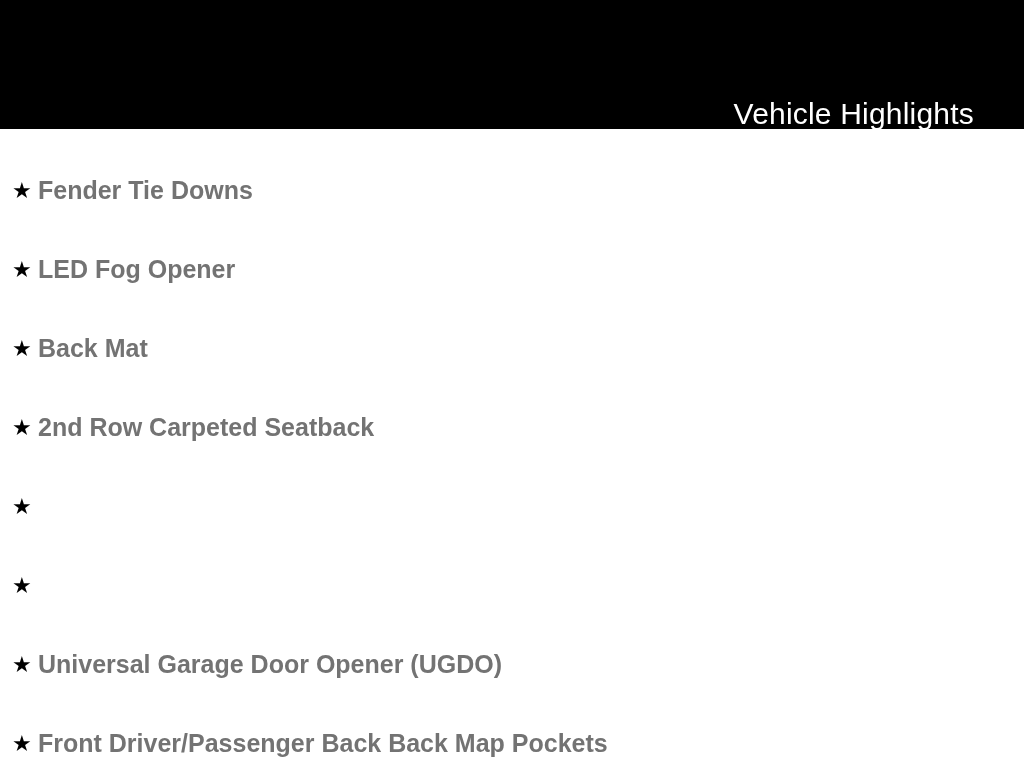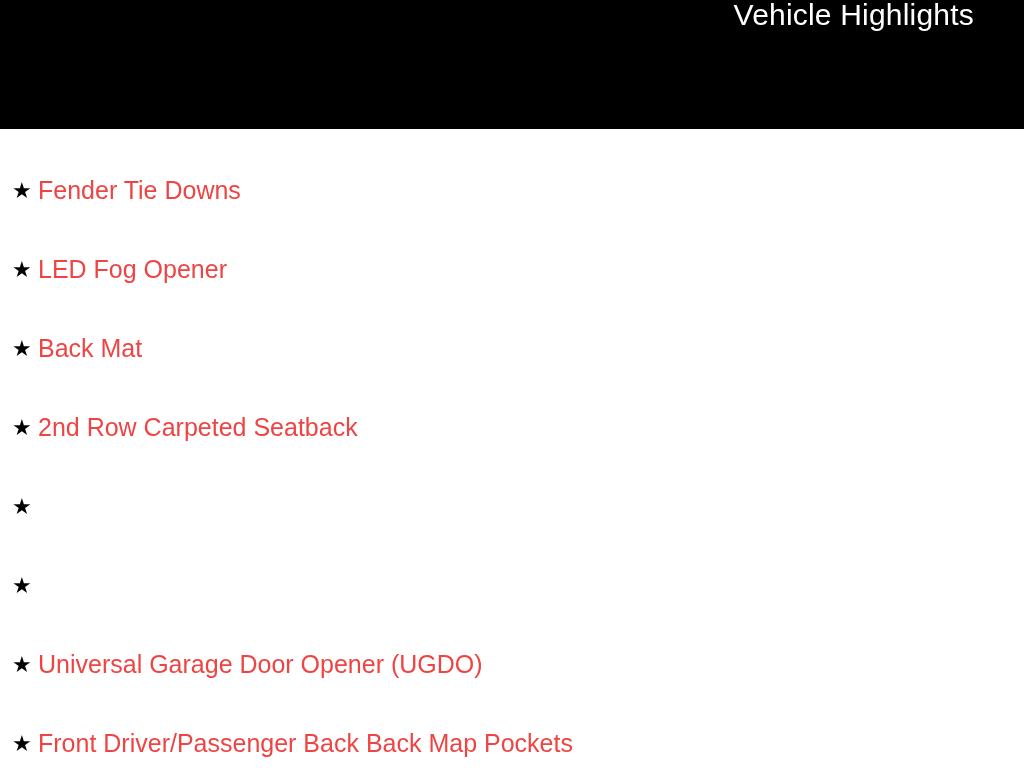--- a/index.html
+++ b/index.html
@@ -17,21 +17,21 @@
     position: relative;
     width: 1024px;
     height: 768px;
     background: #ffffff;
   }
   .header-bar {
     width: 1024px;
     height: 129px;
     background: #000000;
     display: flex;
-    align-items: flex-start;
+    align-items: flex-end;
     justify-content: flex-end;
     box-sizing: border-box;
     padding-right: 50px;
     padding-left: 9px;
   }
   .header-title {
     color: #ffffff;
     font-size: 30px;
     font-weight: 400;
     letter-spacing: 0.2px;
@@ -52,23 +52,23 @@
   }
   .star-icon {
     width: 26px;
     flex: 0 0 26px;
     color: #000000;
     font-size: 22px;
     line-height: 1;
     text-align: left;
   }
   .item-label {
-    color: #ef4444;
+    color: #737373;
     font-size: 25px;
-    font-weight: 400;
+    font-weight: 700;
     line-height: 1.1;
     white-space: nowrap;
   }
 </style>
 </head>
 <body>
 
 <div class="page">
 
   <div class="header-bar">

